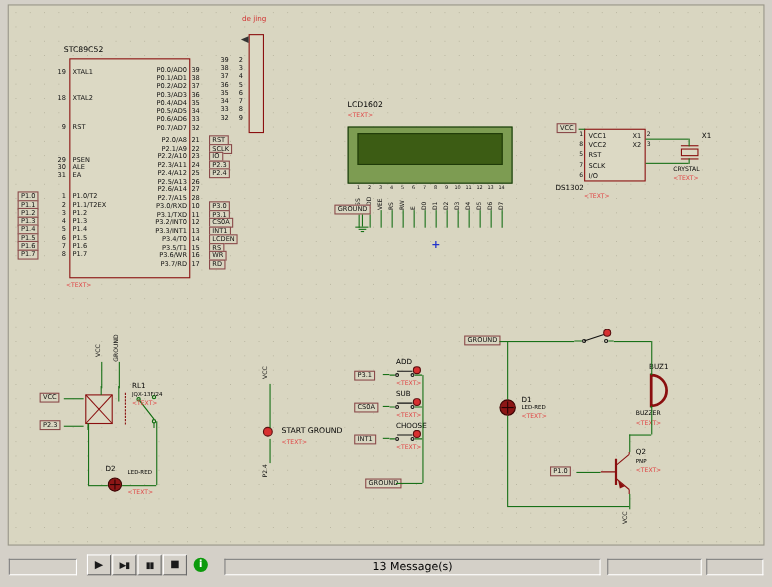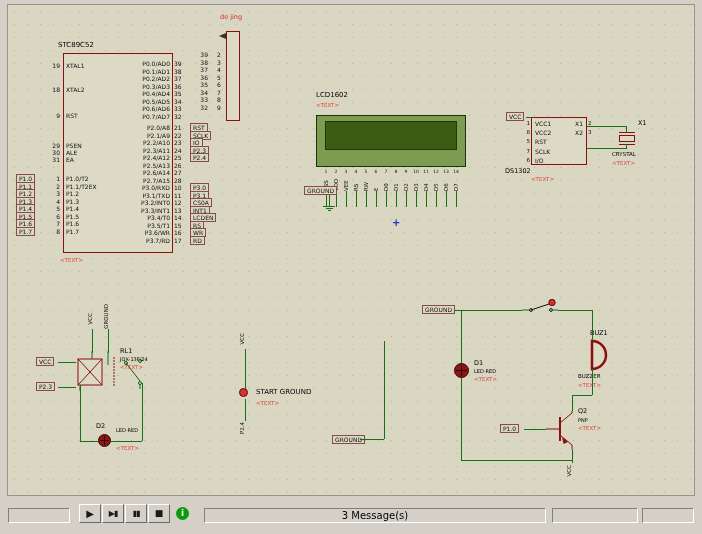--- a/index.html
+++ b/index.html
@@ -468,20 +468,59 @@
   <div class="rednote" style="left:108px;top:440px">&lt;TEXT&gt;</div>
 
   <span class="vlabel" style="left:231px;top:328px">VCC</span>
   <div class="rdot" style="left:231px;top:383px;width:9px;height:9px"></div>
   <div class="blk t7" style="left:248px;top:383px">START GROUND</div>
   <div class="rednote" style="left:248px;top:395px">&lt;TEXT&gt;</div>
   <span class="vlabel" style="left:231px;top:417px">P2.4</span>
 
   <div id="keys">
 
+      <div class="key">
+      <span class="blk t65 key-name">ADD</span>
+      <span class="nlabel key-net">P3.1</span>
+      <svg class="key-svg" width="30" height="14" viewBox="0 0 30 14">
+        <line x1="0" y1="8" x2="5" y2="8" stroke="#177017"></line>
+        <circle cx="7" cy="8" r="1.3" fill="none" stroke="#111"></circle>
+        <line x1="7" y1="4.5" x2="21" y2="4.5" stroke="#111"></line>
+        <circle cx="21" cy="8" r="1.3" fill="none" stroke="#111"></circle>
+        <line x1="23" y1="8" x2="30" y2="8" stroke="#177017"></line>
+        <circle cx="25" cy="3.5" r="3.2" fill="#d83030" stroke="#5a1010"></circle>
+      </svg>
+      <span class="rednote key-note">&lt;TEXT&gt;</span>
+    </div>
+      <div class="key">
+      <span class="blk t65 key-name">SUB</span>
+      <span class="nlabel key-net">CS0A</span>
+      <svg class="key-svg" width="30" height="14" viewBox="0 0 30 14">
+        <line x1="0" y1="8" x2="5" y2="8" stroke="#177017"></line>
+        <circle cx="7" cy="8" r="1.3" fill="none" stroke="#111"></circle>
+        <line x1="7" y1="4.5" x2="21" y2="4.5" stroke="#111"></line>
+        <circle cx="21" cy="8" r="1.3" fill="none" stroke="#111"></circle>
+        <line x1="23" y1="8" x2="30" y2="8" stroke="#177017"></line>
+        <circle cx="25" cy="3.5" r="3.2" fill="#d83030" stroke="#5a1010"></circle>
+      </svg>
+      <span class="rednote key-note">&lt;TEXT&gt;</span>
+    </div>
+      <div class="key">
+      <span class="blk t65 key-name">CHOOSE</span>
+      <span class="nlabel key-net">INT1</span>
+      <svg class="key-svg" width="30" height="14" viewBox="0 0 30 14">
+        <line x1="0" y1="8" x2="5" y2="8" stroke="#177017"></line>
+        <circle cx="7" cy="8" r="1.3" fill="none" stroke="#111"></circle>
+        <line x1="7" y1="4.5" x2="21" y2="4.5" stroke="#111"></line>
+        <circle cx="21" cy="8" r="1.3" fill="none" stroke="#111"></circle>
+        <line x1="23" y1="8" x2="30" y2="8" stroke="#177017"></line>
+        <circle cx="25" cy="3.5" r="3.2" fill="#d83030" stroke="#5a1010"></circle>
+      </svg>
+      <span class="rednote key-note">&lt;TEXT&gt;</span>
+    </div>
     </div>
   <span class="nlabel" style="left:324px;top:430px">GROUND</span>
 
   <span class="nlabel" style="left:414px;top:300px">GROUND</span>
   <svg style="position:absolute;left:514px;top:294px" width="36" height="16" viewBox="0 0 36 16">
     <line x1="0" y1="11" x2="7" y2="11" stroke="#177017"></line>
     <circle cx="9" cy="11" r="1.4" fill="none" stroke="#111"></circle>
     <line x1="9" y1="11" x2="27" y2="5" stroke="#111"></line>
     <circle cx="29" cy="11" r="1.4" fill="none" stroke="#111"></circle>
     <line x1="31" y1="11" x2="36" y2="11" stroke="#177017"></line>
@@ -549,16 +588,16 @@
   </div>
 </div>
 
 <div id="toolbar">
   <div class="sunken" id="sb-left"></div>
   <button class="tbtn" id="btn-play"><span>▶</span></button>
   <button class="tbtn" id="btn-step"><span>▶▮</span></button>
   <button class="tbtn" id="btn-pause"><span>▮▮</span></button>
   <button class="tbtn" id="btn-stop"><span>■</span></button>
   <div id="msg-icon">i</div>
-  <div class="sunken" id="sb-status"><span>3 Message(s)</span></div>
+  <div class="sunken" id="sb-status"><span>13 Message(s)</span></div>
   <div class="sunken" id="sb-r1"></div>
   <div class="sunken" id="sb-r2"></div>
 </div>
 
 </body></html>

